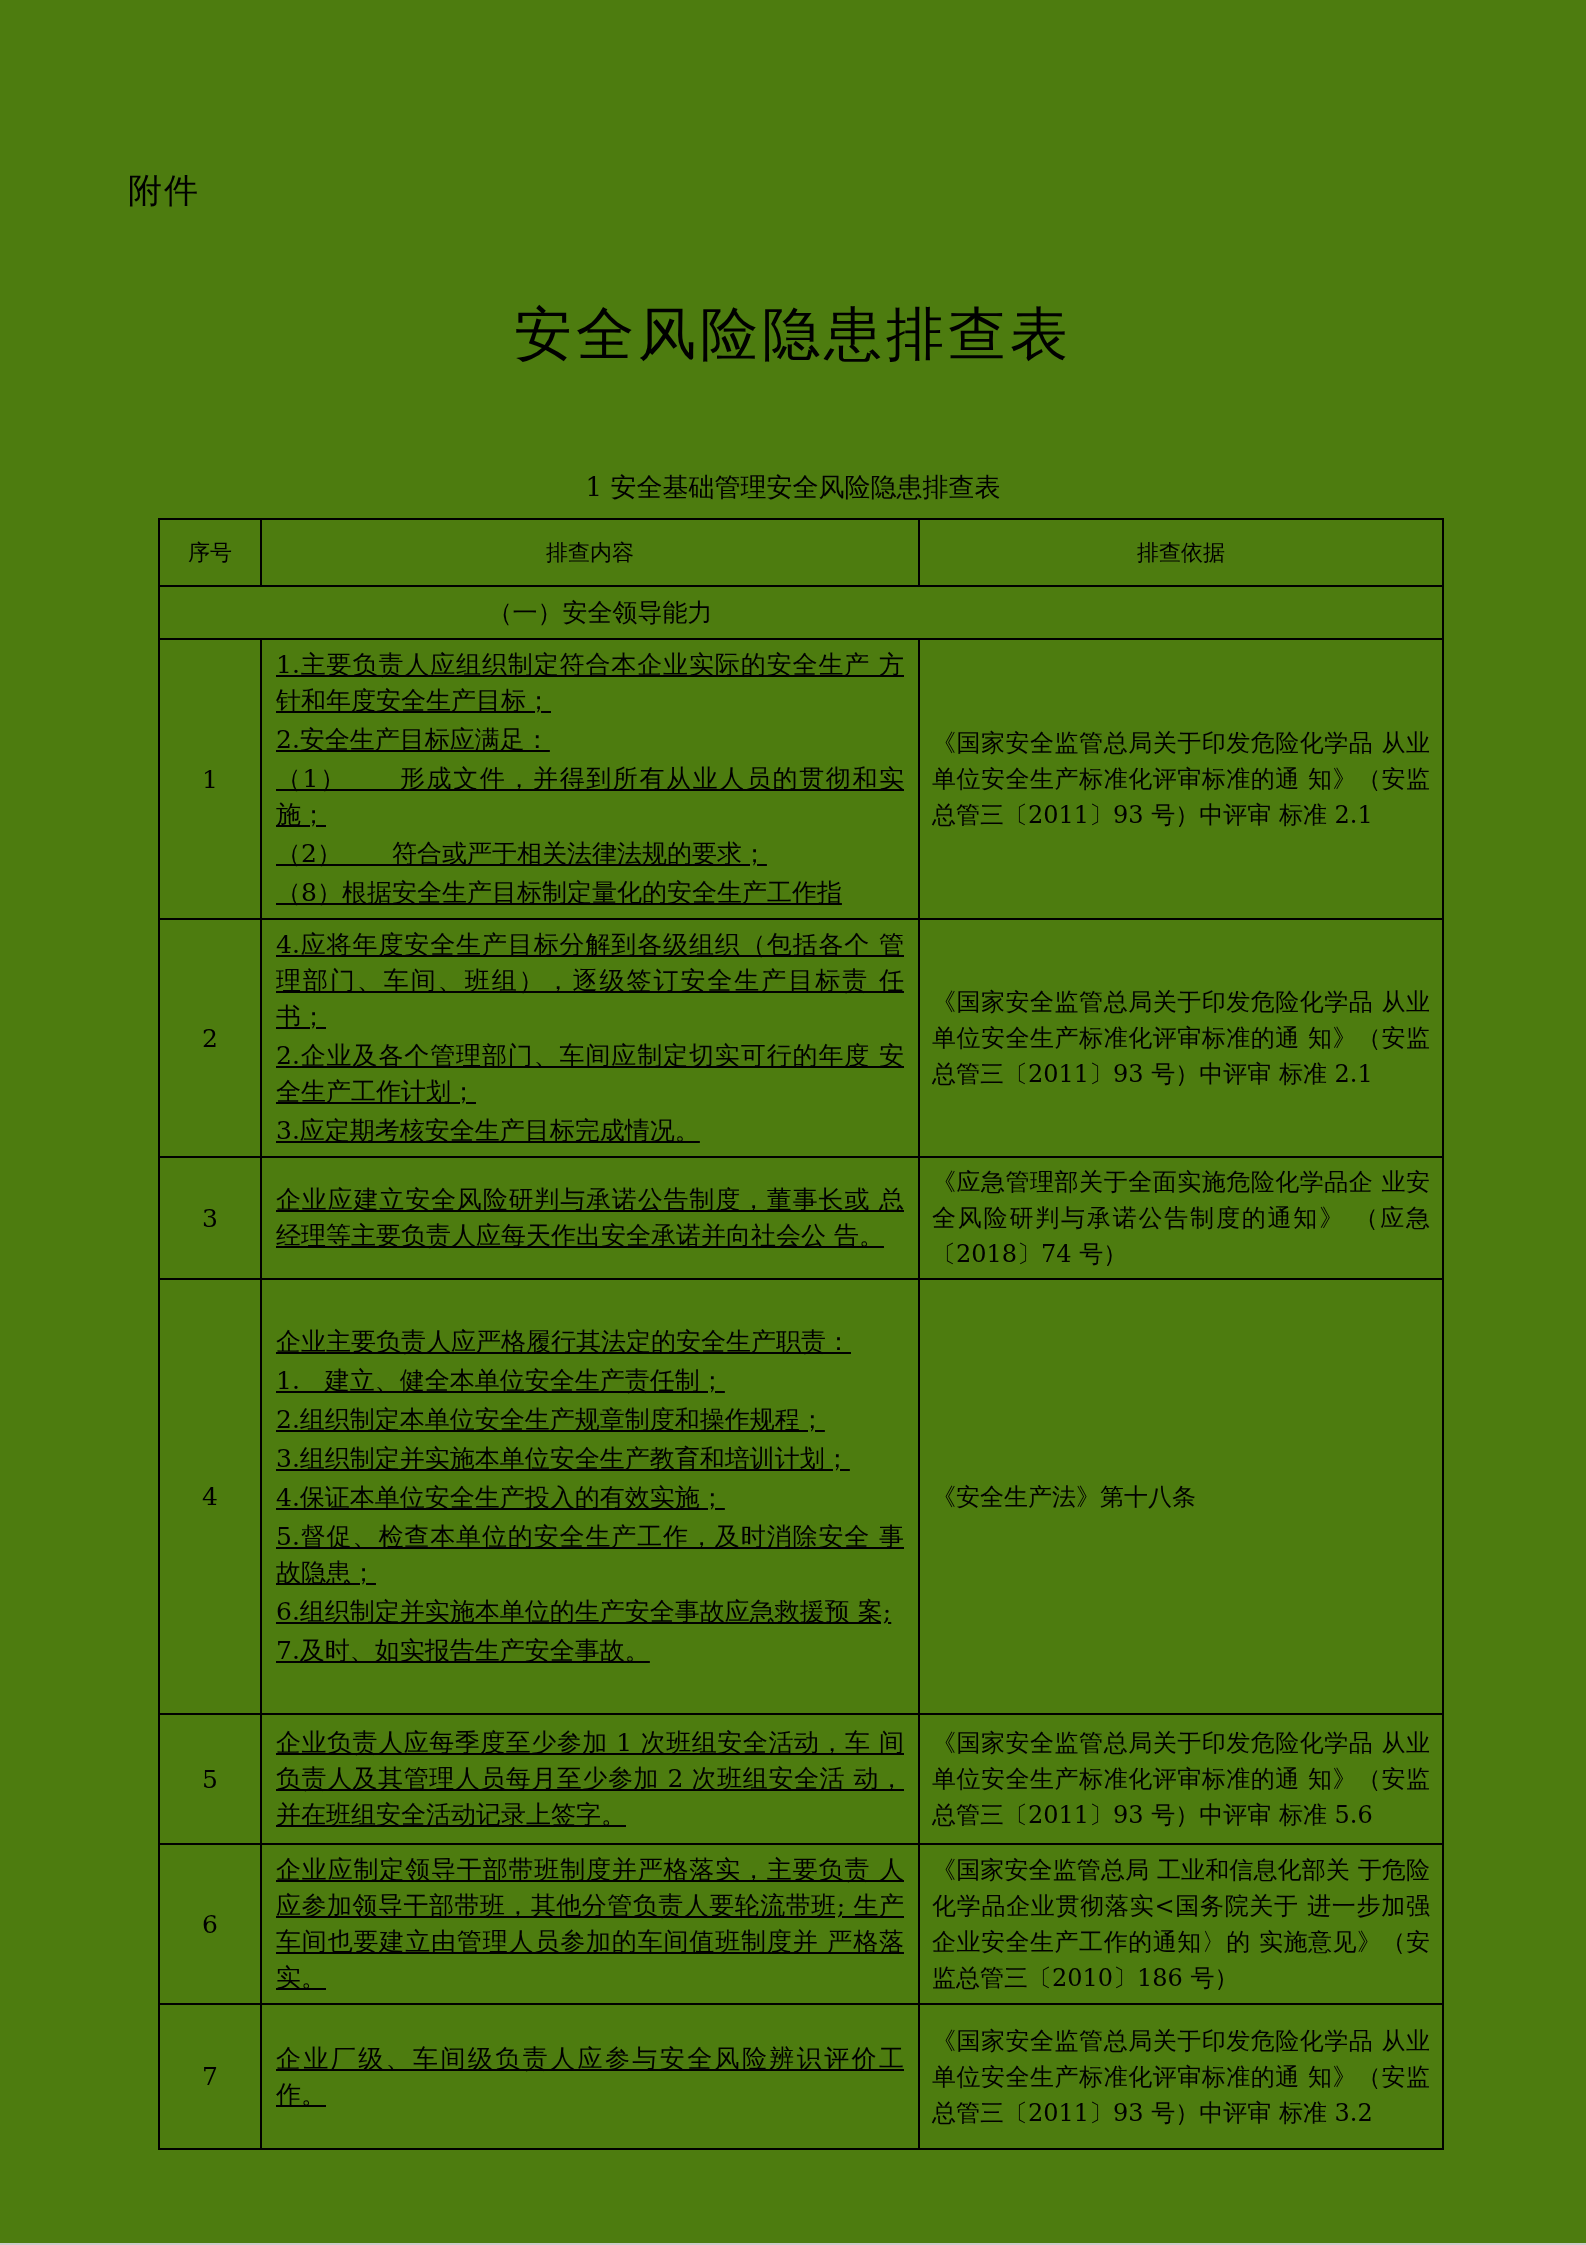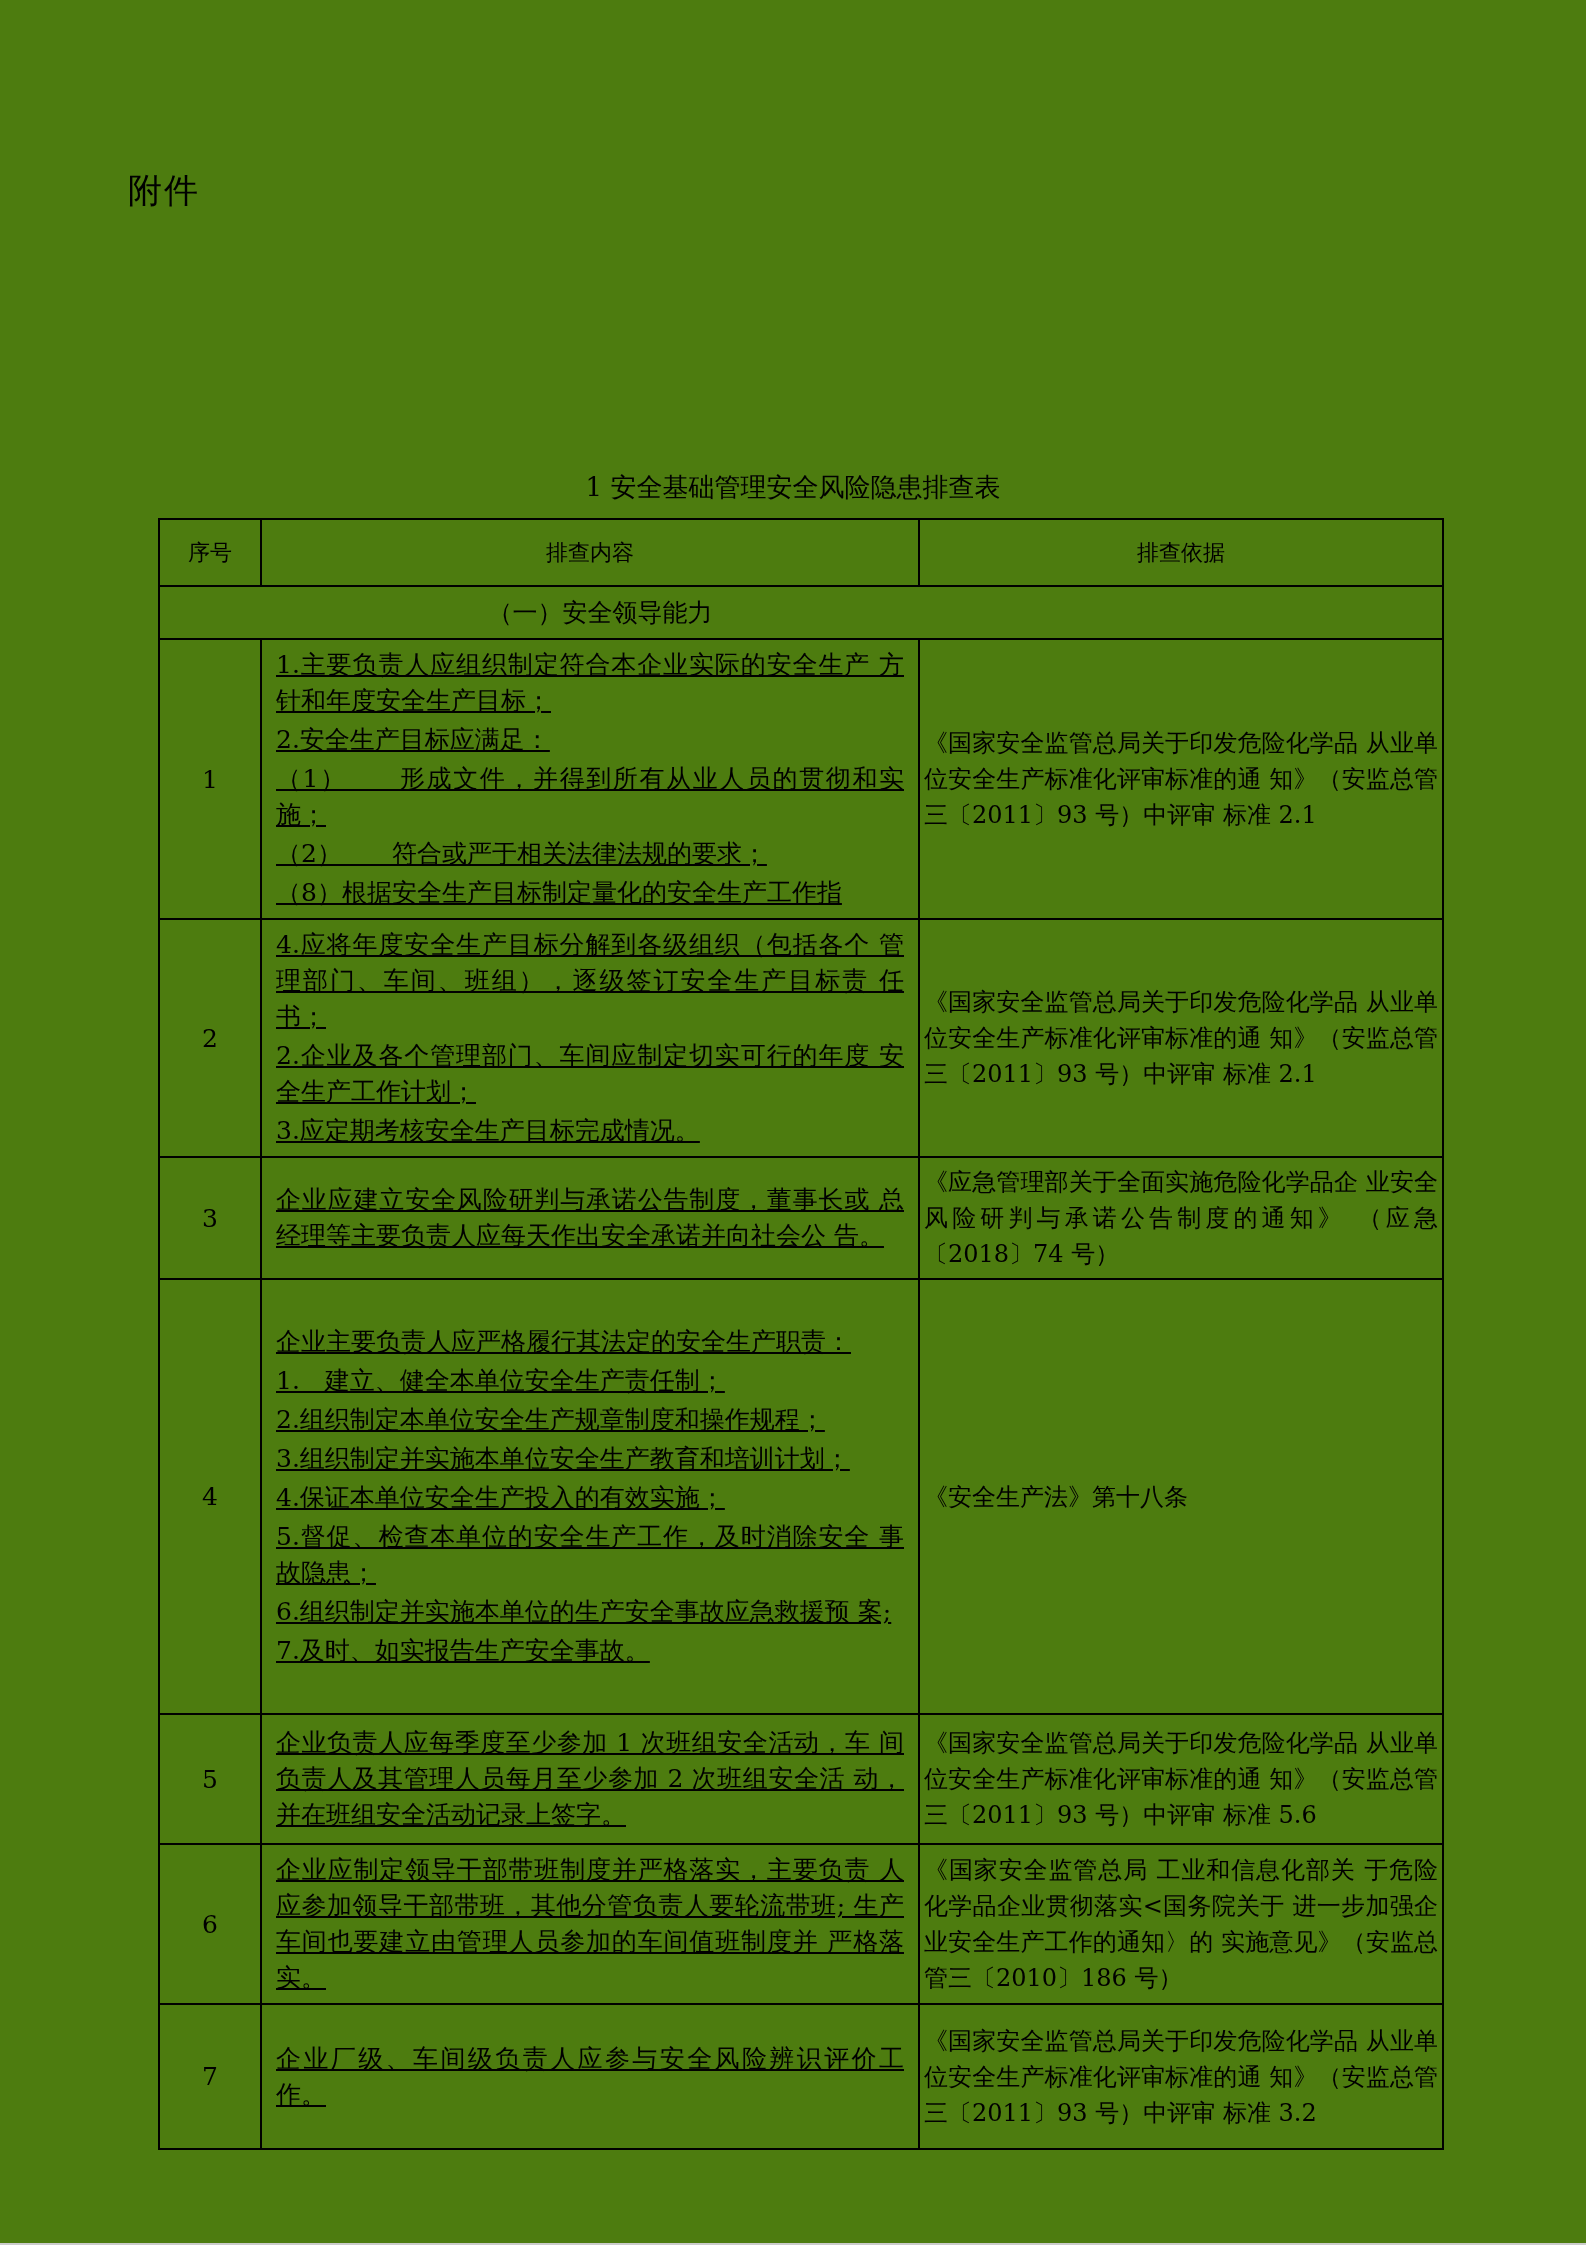--- a/index.html
+++ b/index.html
@@ -56,36 +56,37 @@
   td.no-cell { text-align:center; font-size:25px; }
 
   td.content-cell {
     padding:4px 14px; text-align:justify;
     line-height:36px;
     text-decoration:underline;
   }
   td.content-cell p { margin:3px 0; }
 
   td.basis-cell {
-    padding:4px 4px; font-size:24px; line-height:36px;
+    padding:4px 12px; font-size:24px; line-height:36px;
     text-align:justify;
   }
 
   .page-edge {
     position:absolute; left:0; right:0; bottom:0; height:2px;
     background:#cccccc;
   }
 </style>
 </head>
 <body>
 
 <div class="page">
 
   <div class="attachment">附件</div>
 
+  <div class="doc-title">安全风险隐患排查表</div>
 
   <div class="table-caption">1 安全基础管理安全风险隐患排查表</div>
 
   <table class="inspection">
     <colgroup>
         <col class="c-no">
         <col class="c-content">
         <col class="c-basis">
       </colgroup>
     <thead>

